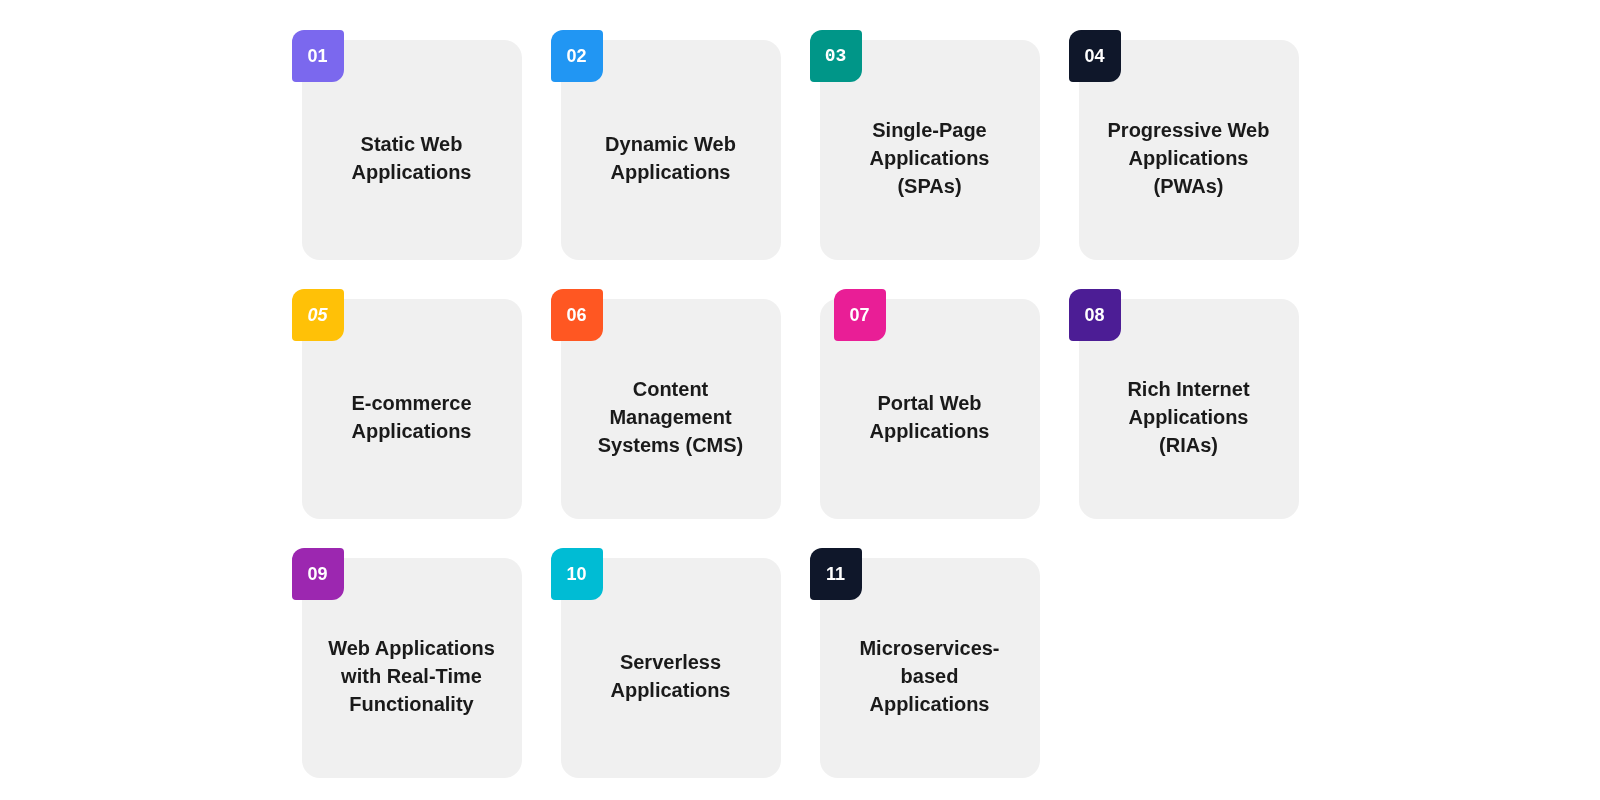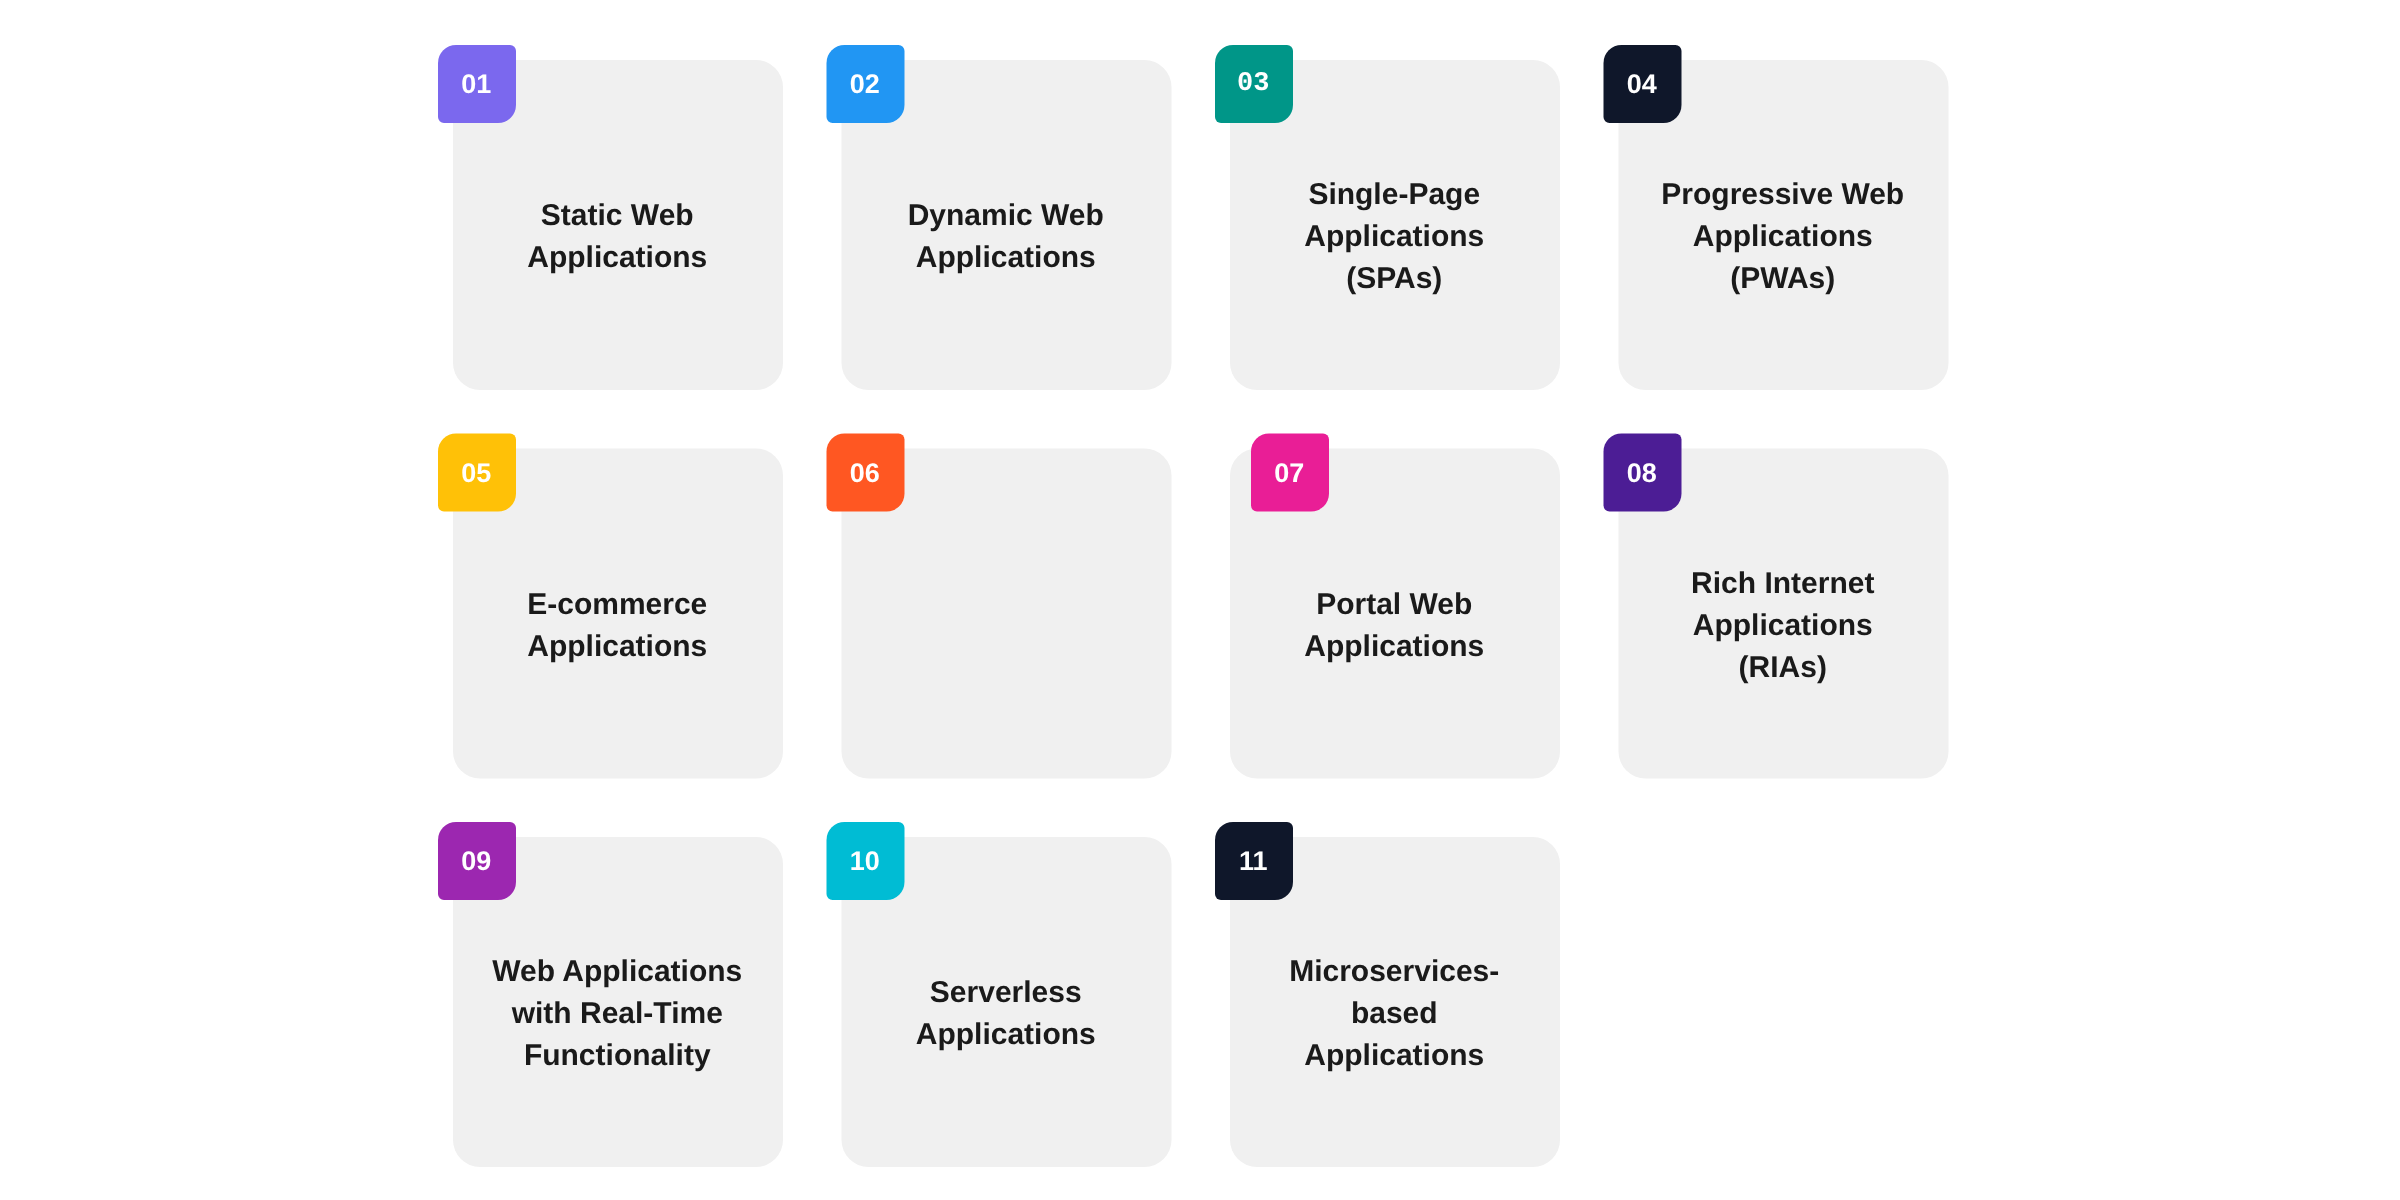--- a/index.html
+++ b/index.html
@@ -84,26 +84,29 @@
 Applications
 (SPAs)</div>
     </div>
     <div class="card">
       <div class="badge" style="background: #0f172a;">04</div>
       <div class="card-label">Progressive Web
 Applications
 (PWAs)</div>
     </div>
     <div class="card">
-      <div class="badge" style="background: rgb(255, 193, 7);">05</div>
+      <div class="badge" style="background: rgb(255, 193, 7); font-style: italic;">05</div>
       <div class="card-label">E-commerce
 Applications</div>
     </div>
     <div class="card">
       <div class="badge" style="background: rgb(255, 87, 34);">06</div>
+      <div class="card-label">Content
+Management
+Systems (CMS)</div>
     </div>
     <div class="card">
       <div class="badge" style="background: rgb(233, 30, 150); margin-left: 24px;">07</div>
       <div class="card-label">Portal Web
 Applications</div>
     </div>
     <div class="card">
       <div class="badge" style="background: #4c1d95;">08</div>
       <div class="card-label">Rich Internet
 Applications

